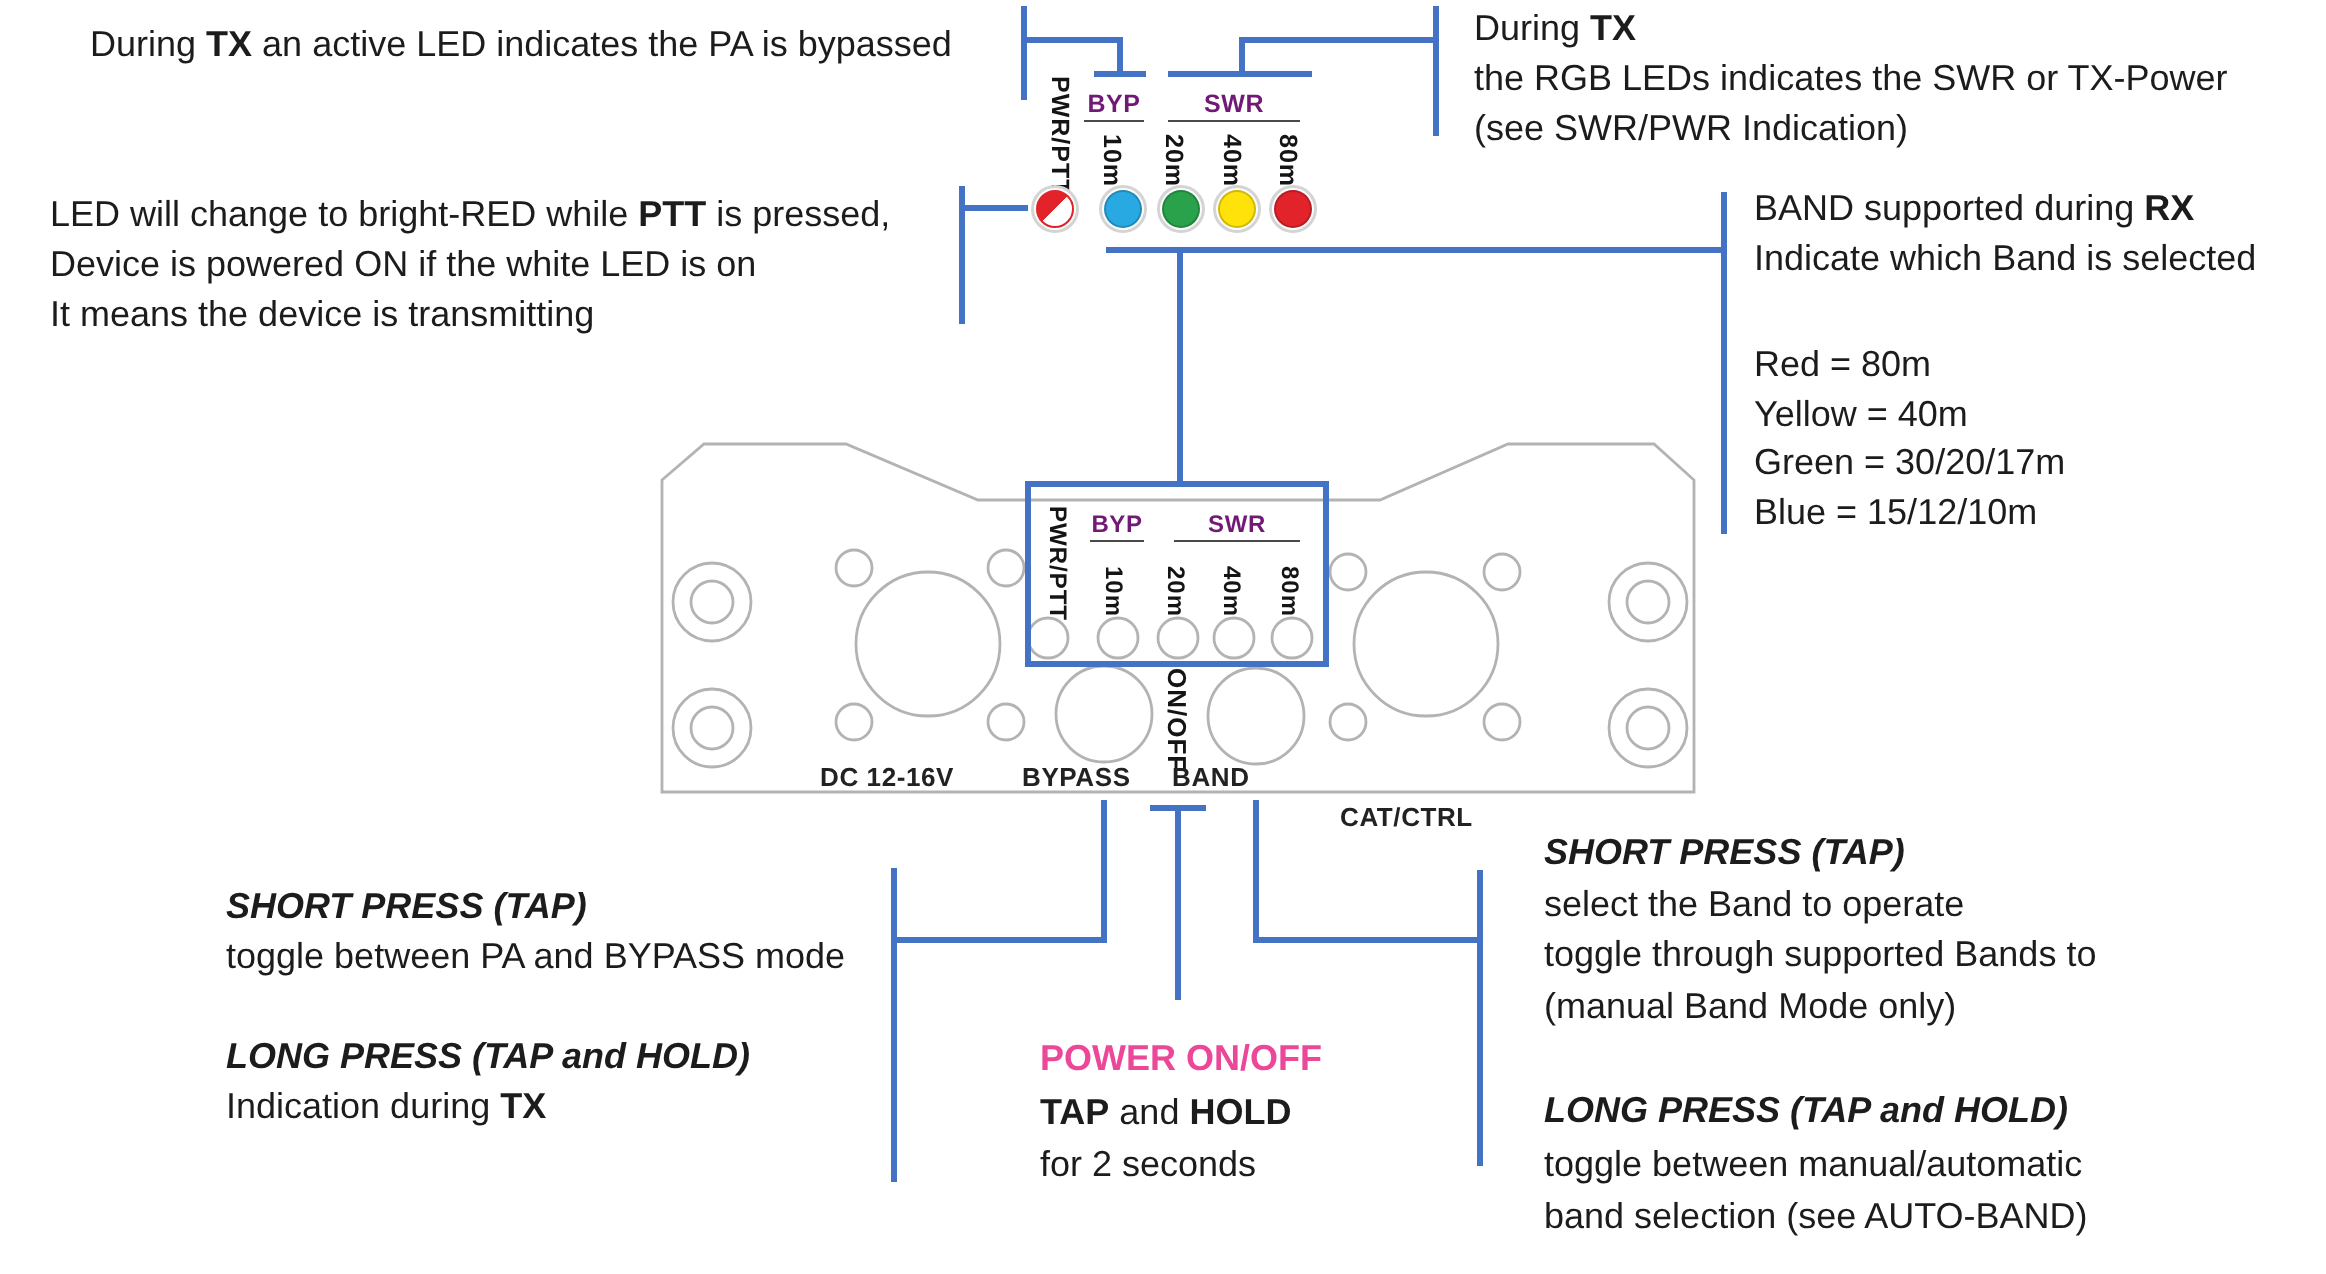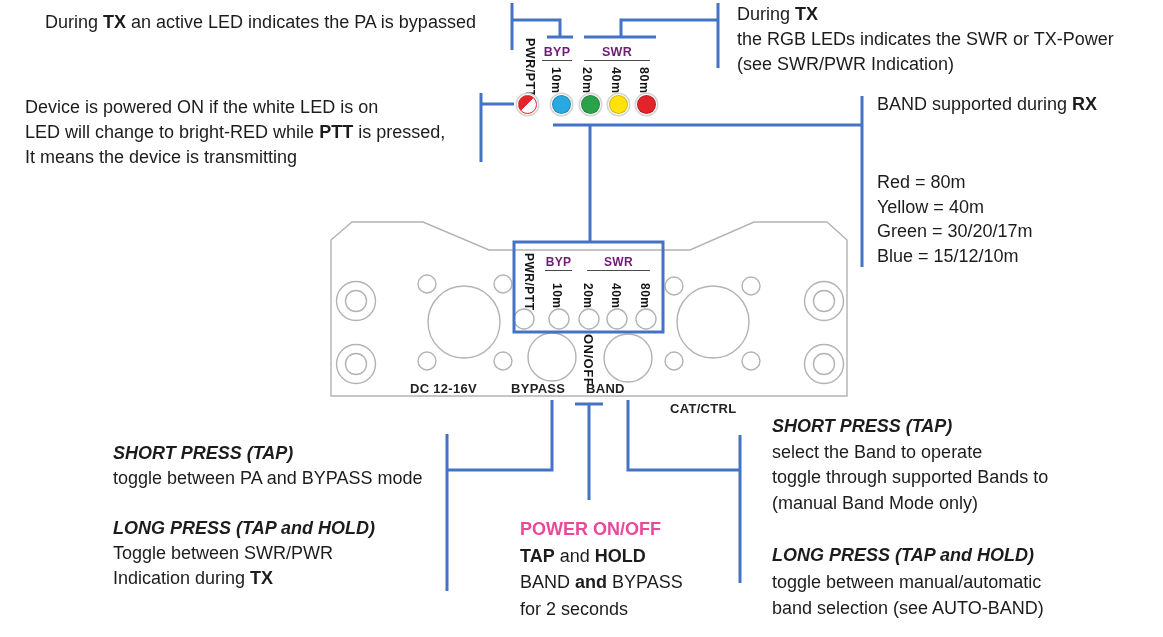--- a/index.html
+++ b/index.html
@@ -107,57 +107,56 @@
   <div class="plabel" style="left:410px;top:381px;width:104px">DC 12-16V</div>
   <div class="plabel" style="left:511px;top:381px;width:84px">BYPASS</div>
   <div class="plabel" style="left:586px;top:381px;width:84px">BAND</div>
   <div class="plabel" style="left:670px;top:401px;width:84px">CAT/CTRL</div>
 
   <div class="note" style="left:45px;top:10px">
     <div class="ln"><span>During </span><span style="font-weight: bold;">TX</span><span> an active LED indicates the PA is bypassed</span></div>
   </div>
 
   <div class="note" style="left:25px;top:95px">
+    <div class="ln"><span>LED will change to bright-RED while </span><span style="font-weight: bold;">PTT</span><span> is pressed,</span></div>
     <div class="ln"><span>Device is powered ON if the white LED is on</span></div>
-    <div class="ln"><span>LED will change to bright-RED while </span><span style="font-weight: bold;">PTT</span><span> is pressed,</span></div>
     <div class="ln"><span>It means the device is transmitting</span></div>
   </div>
 
   <div class="note" style="left:737px;top:2px">
     <div class="ln"><span>During </span><span style="font-weight: bold;">TX</span></div>
     <div class="ln"><span>the RGB LEDs indicates the SWR or TX-Power</span></div>
     <div class="ln"><span>(see SWR/PWR Indication)</span></div>
   </div>
 
   <div class="note" style="left:877px;top:92px">
     <div class="ln"><span>BAND supported during </span><span style="font-weight: bold;">RX</span></div>
+    <div class="ln"><span>Indicate which Band is selected</span></div>
   </div>
 
   <div class="note" style="left:877px;top:170px;line-height:24.5px">
     <div class="ln"><span>Red = 80m</span></div>
     <div class="ln"><span>Yellow = 40m</span></div>
     <div class="ln"><span>Green = 30/20/17m</span></div>
     <div class="ln"><span>Blue = 15/12/10m</span></div>
   </div>
 
   <div class="note" style="left:113px;top:441px">
     <div class="ln"><span style="font-weight: bold; font-style: italic;">SHORT PRESS (TAP)</span></div>
     <div class="ln"><span>toggle between PA and BYPASS mode</span></div>
   </div>
 
   <div class="note" style="left:113px;top:516px">
     <div class="ln"><span style="font-weight: bold; font-style: italic;">LONG PRESS (TAP and HOLD)</span></div>
-    <div class="ln"><span>Toggle between SWR/PWR</span></div>
     <div class="ln"><span>Indication during </span><span style="font-weight: bold;">TX</span></div>
   </div>
 
   <div class="note" style="left:520px;top:516px;line-height:26.5px">
     <div class="ln"><span style="font-weight: bold; color: #ec4899;">POWER ON/OFF</span></div>
     <div class="ln"><span style="font-weight: bold;">TAP</span><span> and </span><span style="font-weight: bold;">HOLD</span></div>
-    <div class="ln"><span>BAND </span><span style="font-weight: bold;">and</span><span> BYPASS</span></div>
     <div class="ln"><span>for 2 seconds</span></div>
   </div>
 
   <div class="note" style="left:772px;top:414px;line-height:25.5px">
     <div class="ln"><span style="font-weight: bold; font-style: italic;">SHORT PRESS (TAP)</span></div>
     <div class="ln"><span>select the Band to operate</span></div>
     <div class="ln"><span>toggle through supported Bands to</span></div>
     <div class="ln"><span>(manual Band Mode only)</span></div>
   </div>
 

